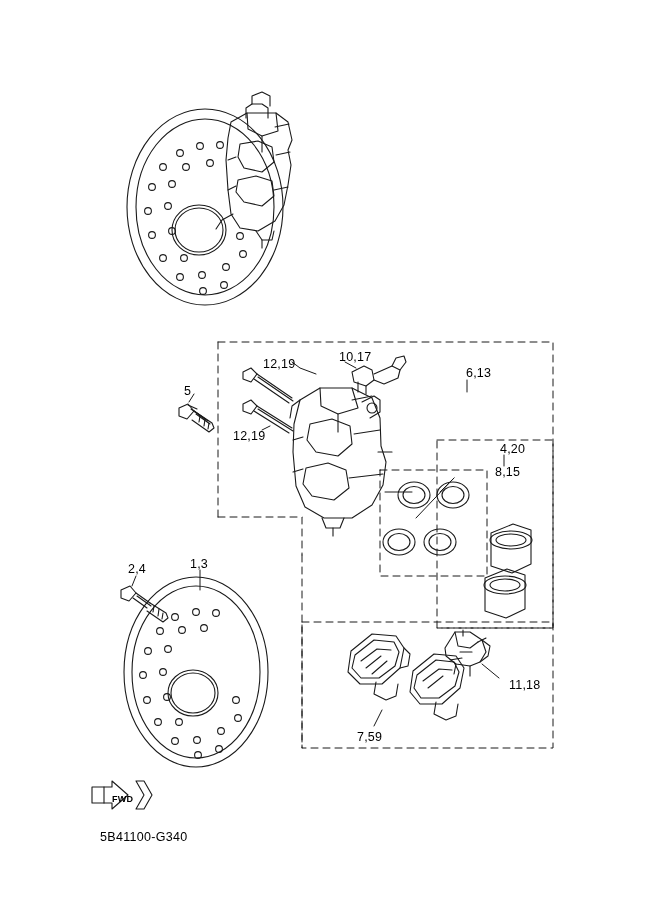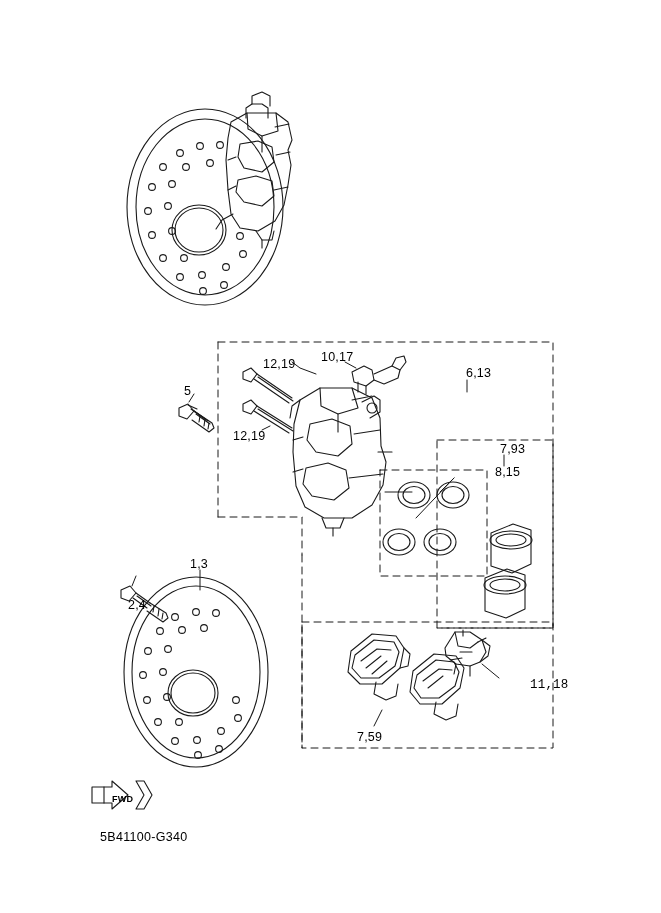--- a/index.html
+++ b/index.html
@@ -288,27 +288,27 @@
 
       <g>
         <path d="M92 787 L112 787 L112 781 L128 795 L112 809 L112 803 L92 803 Z" fill="#ffffff"></path>
         <path d="M104 787 L104 803"></path>
         <path d="M136 781 L144 781 L152 795 L144 809 L136 809 L144 795 Z" fill="#ffffff"></path>
       </g>
     </g>
   </svg>
 
   <div class="callout" style="left:263px; top:358px;">12,19</div>
-  <div class="callout" style="left:321px; top:351px;">10,17</div>
+  <div class="callout" style="left:339px; top:351px;">10,17</div>
   <div class="callout" style="left:466px; top:367px;">6,13</div>
   <div class="callout" style="left:184px; top:385px;">5</div>
   <div class="callout" style="left:233px; top:430px;">12,19</div>
-  <div class="callout" style="left:500px; top:443px;">7,93</div>
+  <div class="callout" style="left:500px; top:443px;">4,20</div>
   <div class="callout" style="left:453px; top:466px;margin-left:42px;">8,15</div>
-  <div class="callout" style="left:128px; top:563px;margin-top:36px;">2,4</div>
+  <div class="callout" style="left:128px; top:563px;">2,4</div>
   <div class="callout" style="left:190px; top:558px;">1,3</div>
-  <div class="callout" style="left:530px; top:679px;font-family:Liberation Mono, monospace;">11,18</div>
+  <div class="callout" style="left:509px; top:679px;">11,18</div>
   <div class="callout" style="left:357px; top:731px;">7,59</div>
 
   <div class="fwd-label">FWD</div>
   <div class="partnumber">5B41100-G340</div>
 
 </div>
 
 </body></html>

